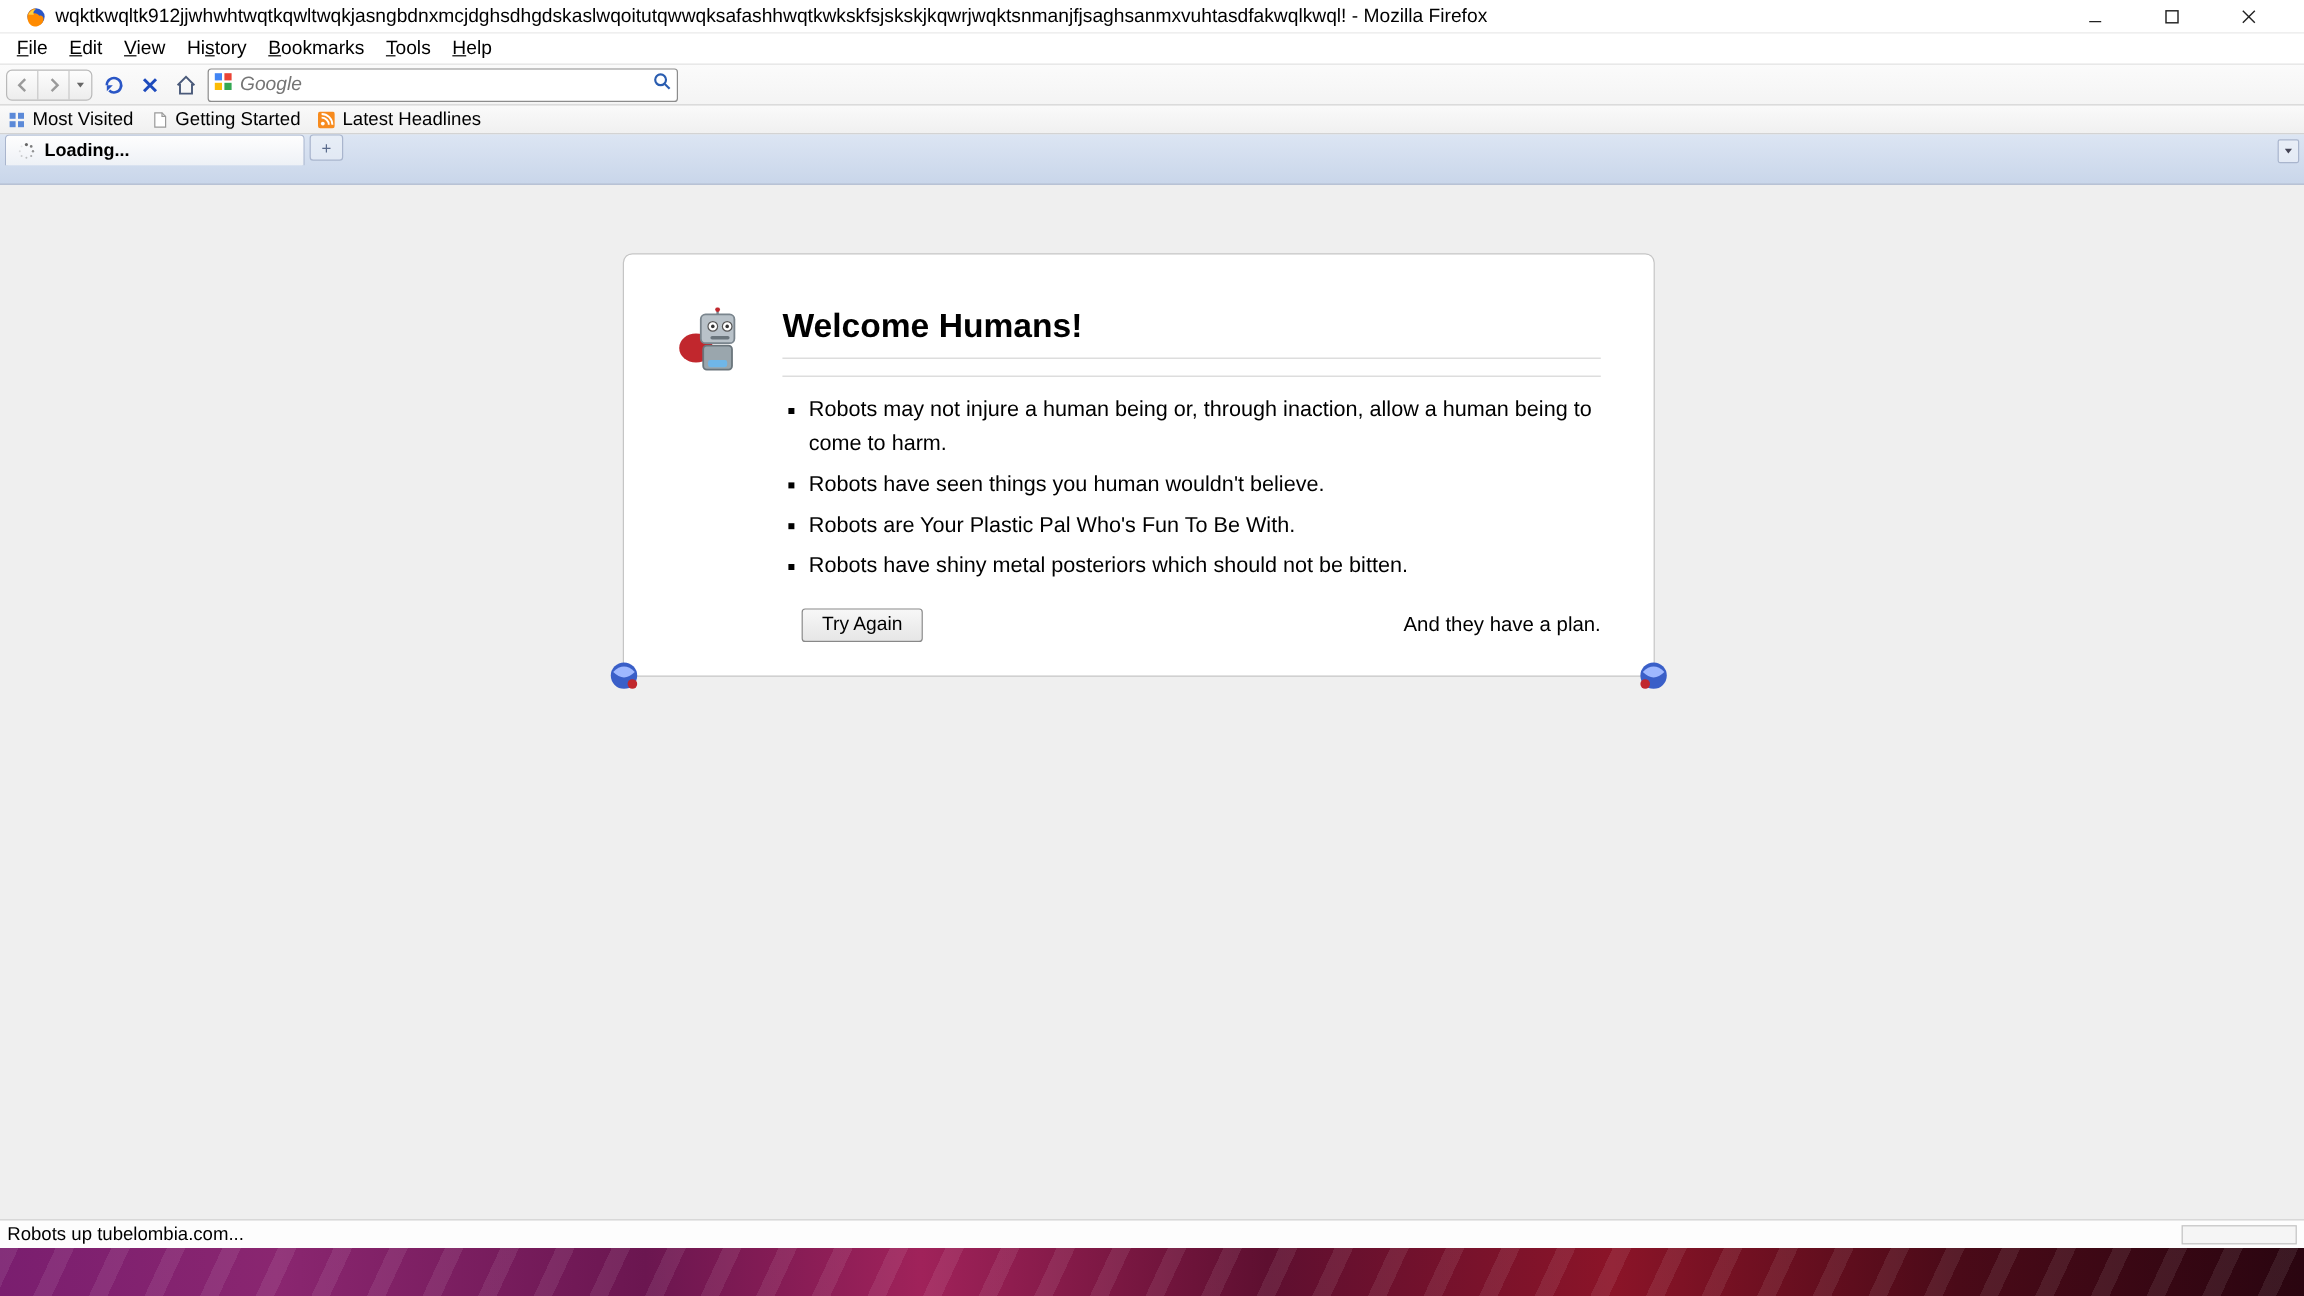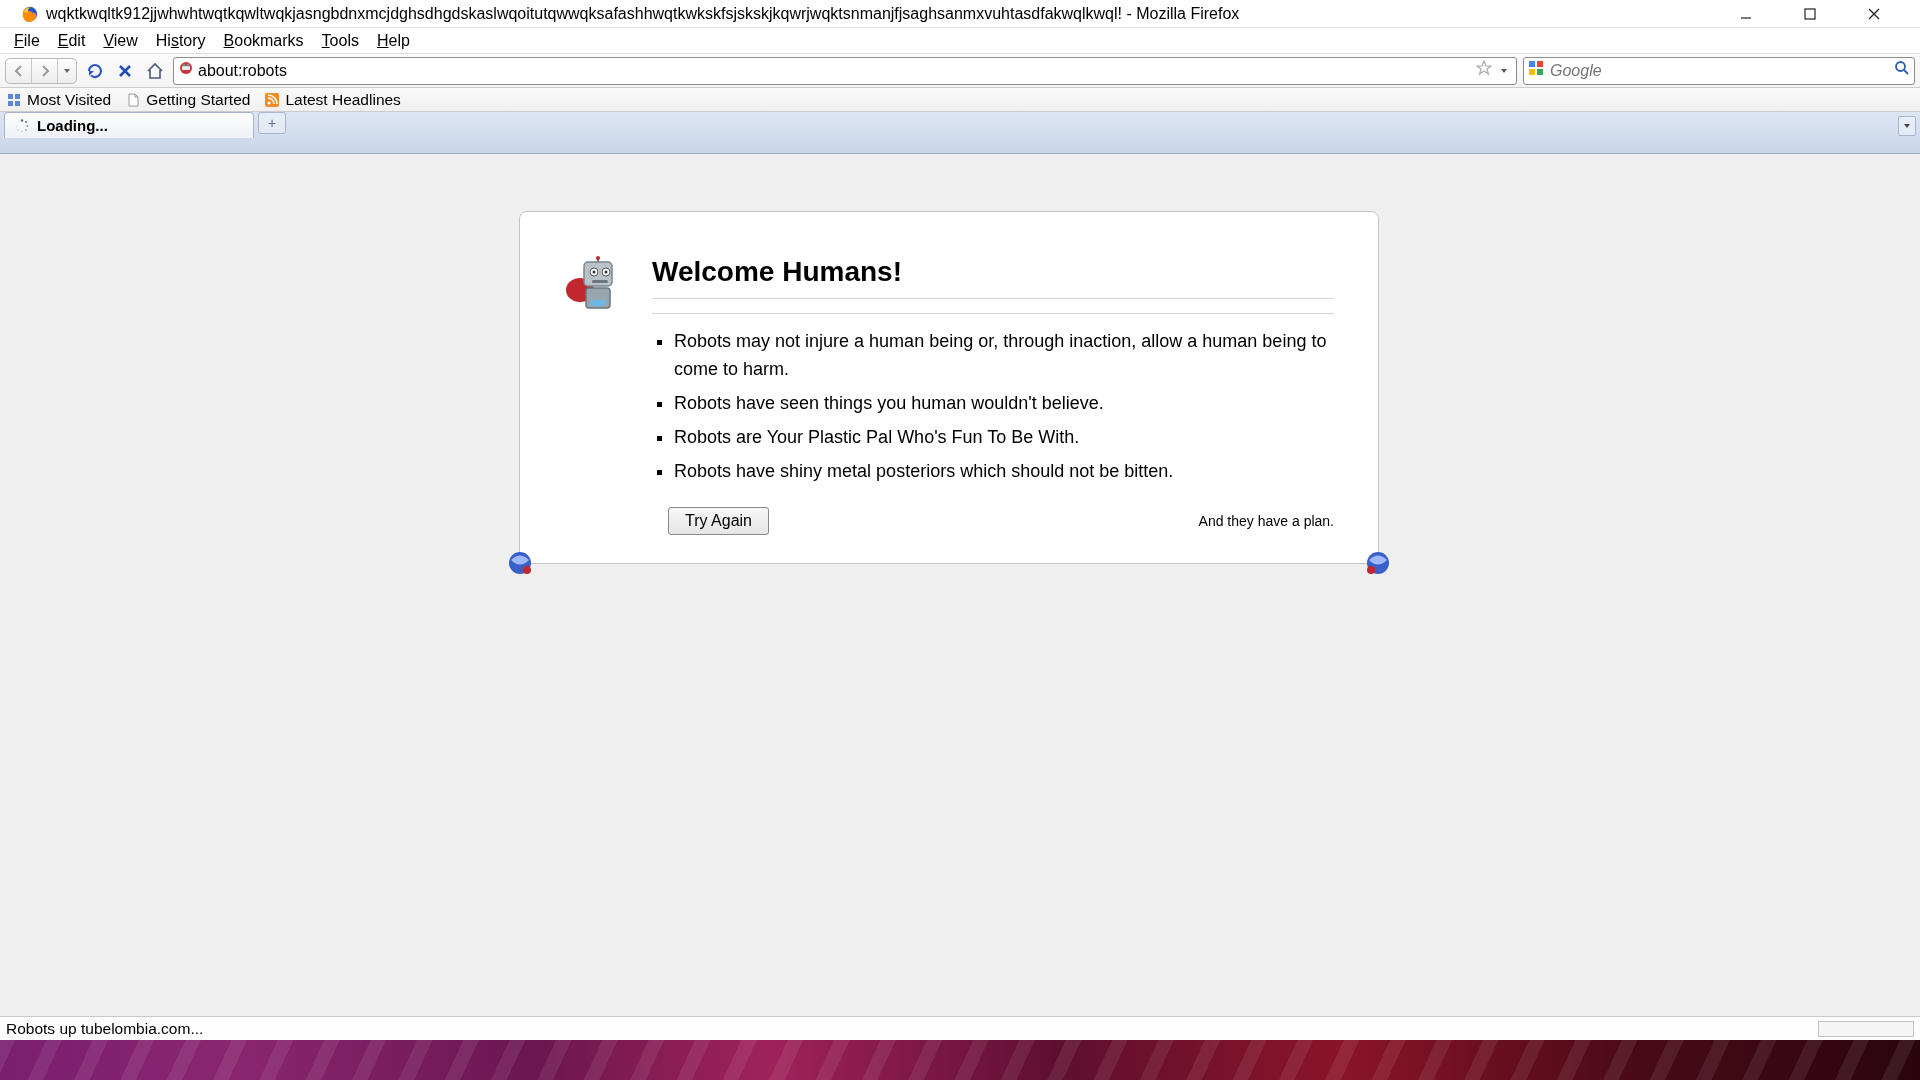--- a/index.html
+++ b/index.html
@@ -51,21 +51,21 @@
 .robot-col { width: 56px; flex-shrink: 0; }
 .robot-icon { width: 56px; height: 64px; }
 .text-col { flex: 1; }
 .text-col h1 { font-size: 28px; font-weight: 700; margin-bottom: 10px; }
 .hr { border: none; border-top: 1px solid #d5d5d5; margin: 0 0 14px 0; }
 .lead { font-size: 19px; margin-bottom: 18px; }
 .text-col ul { list-style: square; padding-left: 22px; margin-bottom: 22px; }
 .text-col ul li { font-size: 18px; line-height: 1.55; margin-bottom: 6px; }
 .plan-row { display: flex; justify-content: space-between; align-items: center; }
 .try-btn { background: linear-gradient(#f7f7f7,#e6e6e6); border: 1px solid #888; border-radius: 3px; padding: 4px 16px; font-size: 16px; cursor: pointer; margin-left: 16px; }
-.plan-text { font-size: 14px; }
+.plan-text { font-size: 17px; }
 .corner-deco { position: absolute; width: 26px; height: 26px; bottom: -13px; }
 .corner-deco.left { left: -13px; }
 .corner-deco.right { right: -13px; }
 
 
 .statusbar { height: 24px; background: #fdfdfd; border-top: 1px solid #c9c9c9; display: flex; align-items: center; padding: 0 6px; font-size: 15.5px; justify-content: space-between; }
 .status-right { width: 96px; height: 16px; border: 1px solid #c2c2c2; background: #f5f5f5; }
 
 
 .desktop-strip { height: 40px; background: linear-gradient(90deg,#7a1e6f 0%, #8a2670 12%, #6b1650 28%, #a0225a 40%, #5e0f30 55%, #8b1428 70%, #4a0a18 85%, #2a0510 100%); }
@@ -142,41 +142,20 @@
         <line x1="3" y1="3" x2="13" y2="13" stroke="#1e4bbd" stroke-width="2.5"></line>
         <line x1="13" y1="3" x2="3" y2="13" stroke="#1e4bbd" stroke-width="2.5"></line>
       </svg>
     </div>
   <div class="nav-btn">
       <svg width="18" height="18" viewBox="0 0 18 18">
         <path d="M2 9 L9 2 L16 9 M4 8 V16 H14 V8" fill="none" stroke="#4a5a7a" stroke-width="1.6"></path>
       </svg>
     </div>
 
-  <div class="urlbar">
-    <span>
-      <svg width="16" height="16" viewBox="0 0 16 16">
-          <circle cx="8" cy="8" r="6" fill="#c83737"></circle>
-          <rect x="4" y="6" width="8" height="4" rx="1" fill="#eee"></rect>
-          <circle cx="6" cy="5" r="1.5" fill="#888"></circle>
-          <circle cx="10" cy="5" r="1.5" fill="#888"></circle>
-        </svg>
-    </span>
-    <input type="text" value="about:robots" style="">
-    <span class="star">
-      <svg width="16" height="16" viewBox="0 0 16 16">
-          <path d="M8 1 L10 6 L15 6 L11 9 L12.5 14 L8 11 L3.5 14 L5 9 L1 6 L6 6 Z" fill="none" stroke="#aaa" stroke-width="1.2"></path>
-        </svg>
-    </span>
-    <span class="url-drop">
-        <svg width="8" height="8">
-          <path d="M1 2 L4 6 L7 2" fill="#555"></path>
-        </svg>
-      </span>
-  </div>
 
   <div class="searchbar">
     <span>
       <svg width="16" height="16" viewBox="0 0 16 16">
           <rect x="1" y="1" width="6" height="6" fill="#4285F4"></rect>
           <rect x="9" y="1" width="6" height="6" fill="#EA4335"></rect>
           <rect x="1" y="9" width="6" height="6" fill="#FBBC05"></rect>
           <rect x="9" y="9" width="6" height="6" fill="#34A853"></rect>
         </svg>
     </span>

